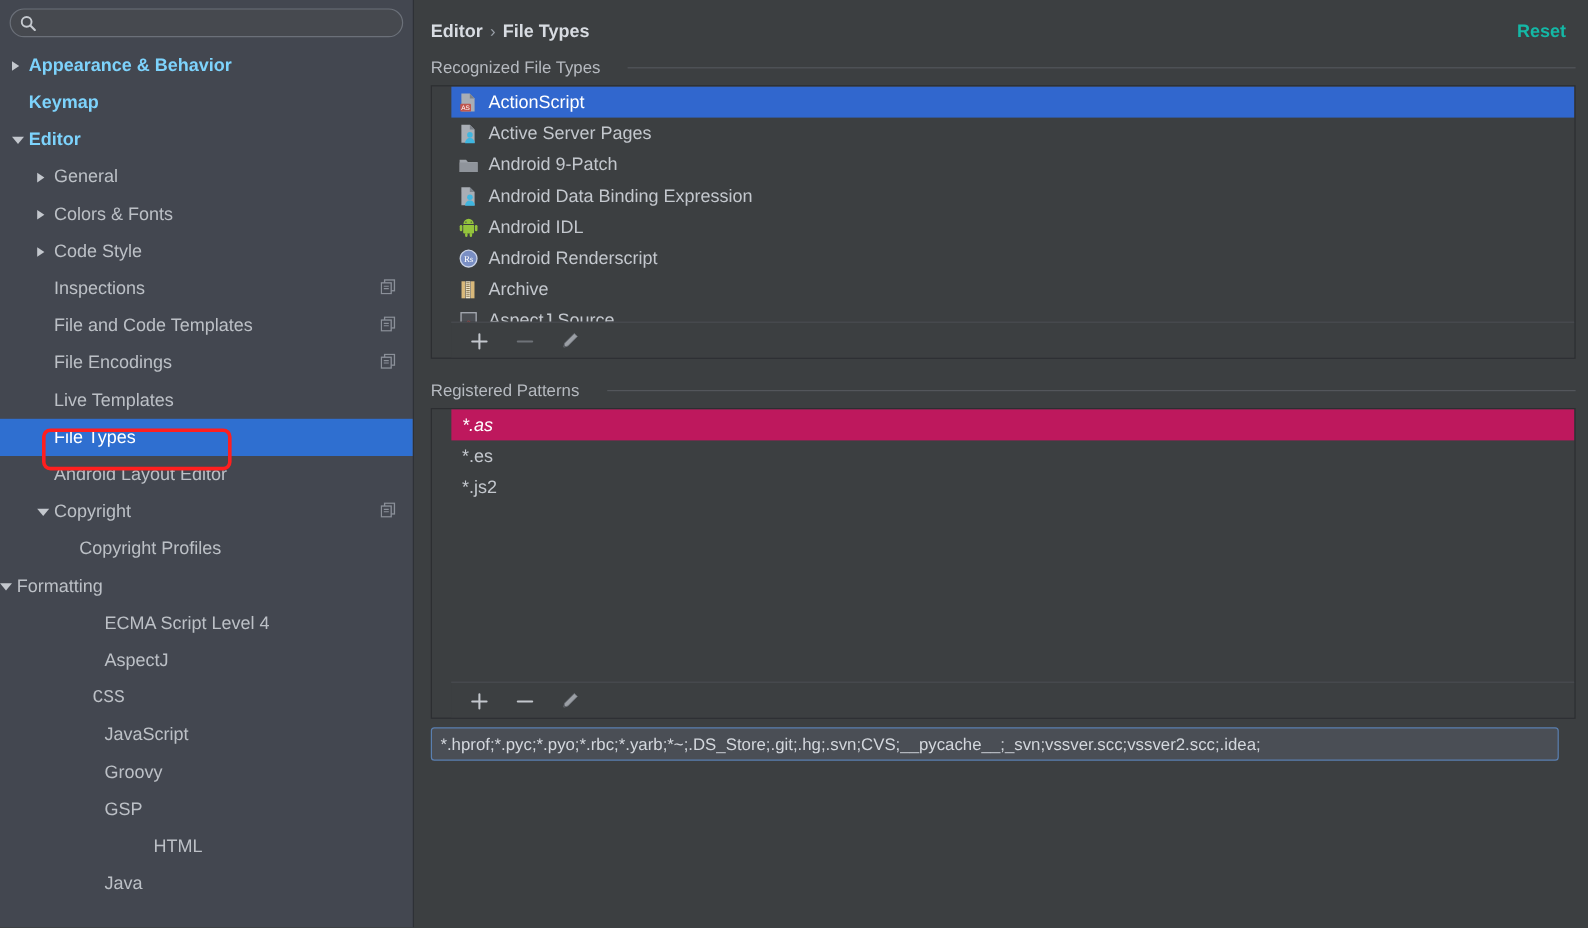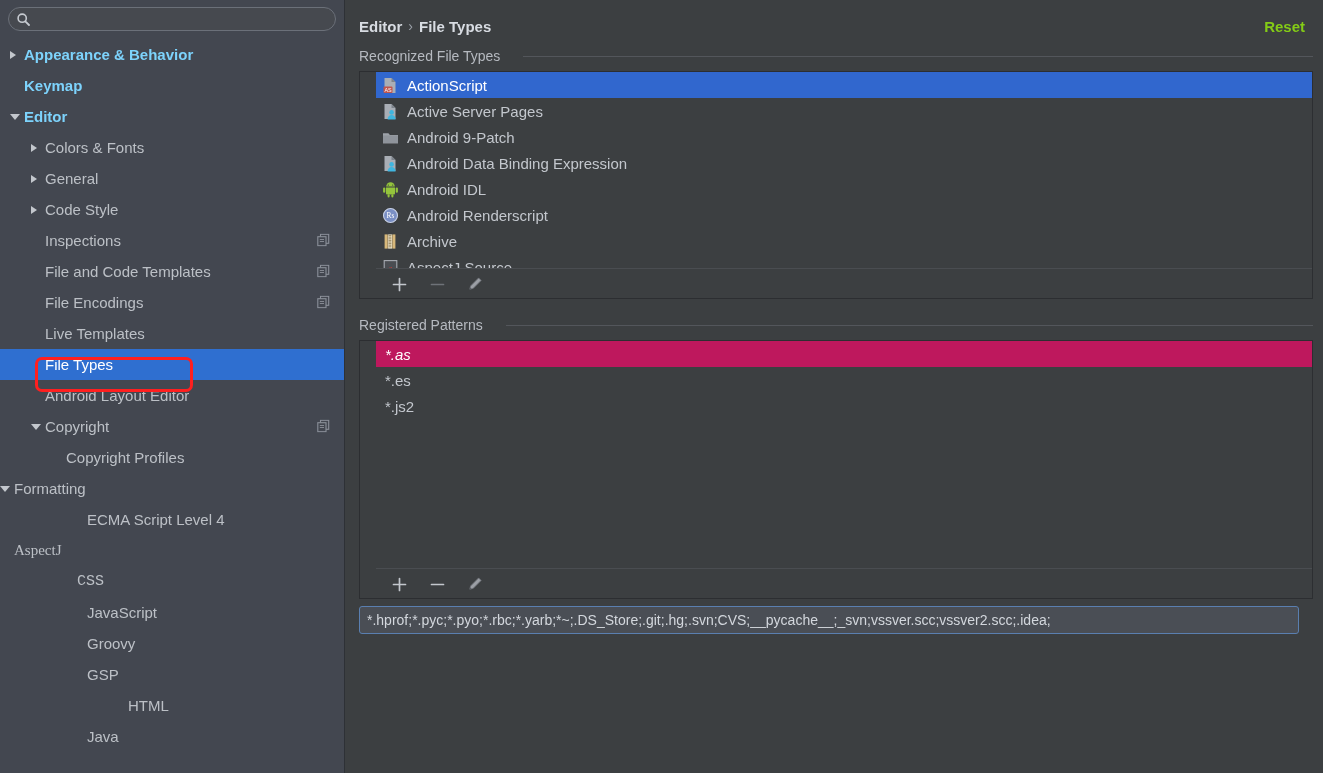--- a/index.html
+++ b/index.html
@@ -60,21 +60,21 @@
 
   
   #main { flex: 1; height: 773px; background: #3c3f41; position: relative; }
   .crumb-bar {
     display: flex; align-items: center; padding: 10px 18px 0 14px;
     height: 42px;
   }
   .crumb { color: #d8dce2; font-size: 15px; font-weight: bold; }
   .crumb-sep { color: #9aa0a8; font-size: 14px; margin: 0 6px; }
   .reset-link {
-    margin-left: auto; color: #84cc16; font-size: 15px; font-weight: bold;
+    margin-left: auto; color: #14b8a6; font-size: 15px; font-weight: bold;
     cursor: pointer;
   }
   .sect-header {
     display: flex; align-items: center; gap: 23px;
     padding: 0 10px 0 14px; margin-top: 6px;
   }
   .sect-title { color: #b6bac0; font-size: 14px; white-space: nowrap; }
   .sect-rule { flex: 1; height: 1px; background: #53565b; }
 
   .list-box {
@@ -148,27 +148,27 @@
         <div class="tree-row bold" style="padding-left: 10px;">
           <span class="arrow-slot">
             <span class="arrow down"></span>
           </span>
           <span class="label">Editor</span>
         </div>
         <div class="tree-row" style="padding-left: 31px;">
           <span class="arrow-slot">
             <span class="arrow"></span>
           </span>
+          <span class="label">General</span>
+        </div>
+        <div class="tree-row" style="padding-left: 31px;">
+          <span class="arrow-slot">
+            <span class="arrow"></span>
+          </span>
           <span class="label">Colors &amp; Fonts</span>
-        </div>
-        <div class="tree-row" style="padding-left: 31px;">
-          <span class="arrow-slot">
-            <span class="arrow"></span>
-          </span>
-          <span class="label">General</span>
         </div>
         <div class="tree-row" style="padding-left: 31px;">
           <span class="arrow-slot">
             <span class="arrow"></span>
           </span>
           <span class="label">Code Style</span>
         </div>
         <div class="tree-row" style="padding-left: 31px;">
           <span class="arrow-slot"></span>
           <span class="label">Inspections</span>
@@ -226,21 +226,21 @@
         <div class="tree-row" style="">
           <span class="arrow-slot">
             <span class="arrow down"></span>
           </span>
           <span class="label">Formatting</span>
         </div>
         <div class="tree-row" style="padding-left: 73px;">
           <span class="arrow-slot"></span>
           <span class="label">ECMA Script Level 4</span>
         </div>
-        <div class="tree-row" style=" font-family: Liberation Serif, serif;">
+        <div class="tree-row" style="padding-left: 73px;">
           <span class="arrow-slot"></span>
           <span class="label">AspectJ</span>
         </div>
         <div class="tree-row" style="padding-left: 63px; font-family: Liberation Mono, monospace;">
           <span class="arrow-slot"></span>
           <span class="label">CSS</span>
         </div>
         <div class="tree-row" style="padding-left: 73px;">
           <span class="arrow-slot"></span>
           <span class="label">JavaScript</span>

